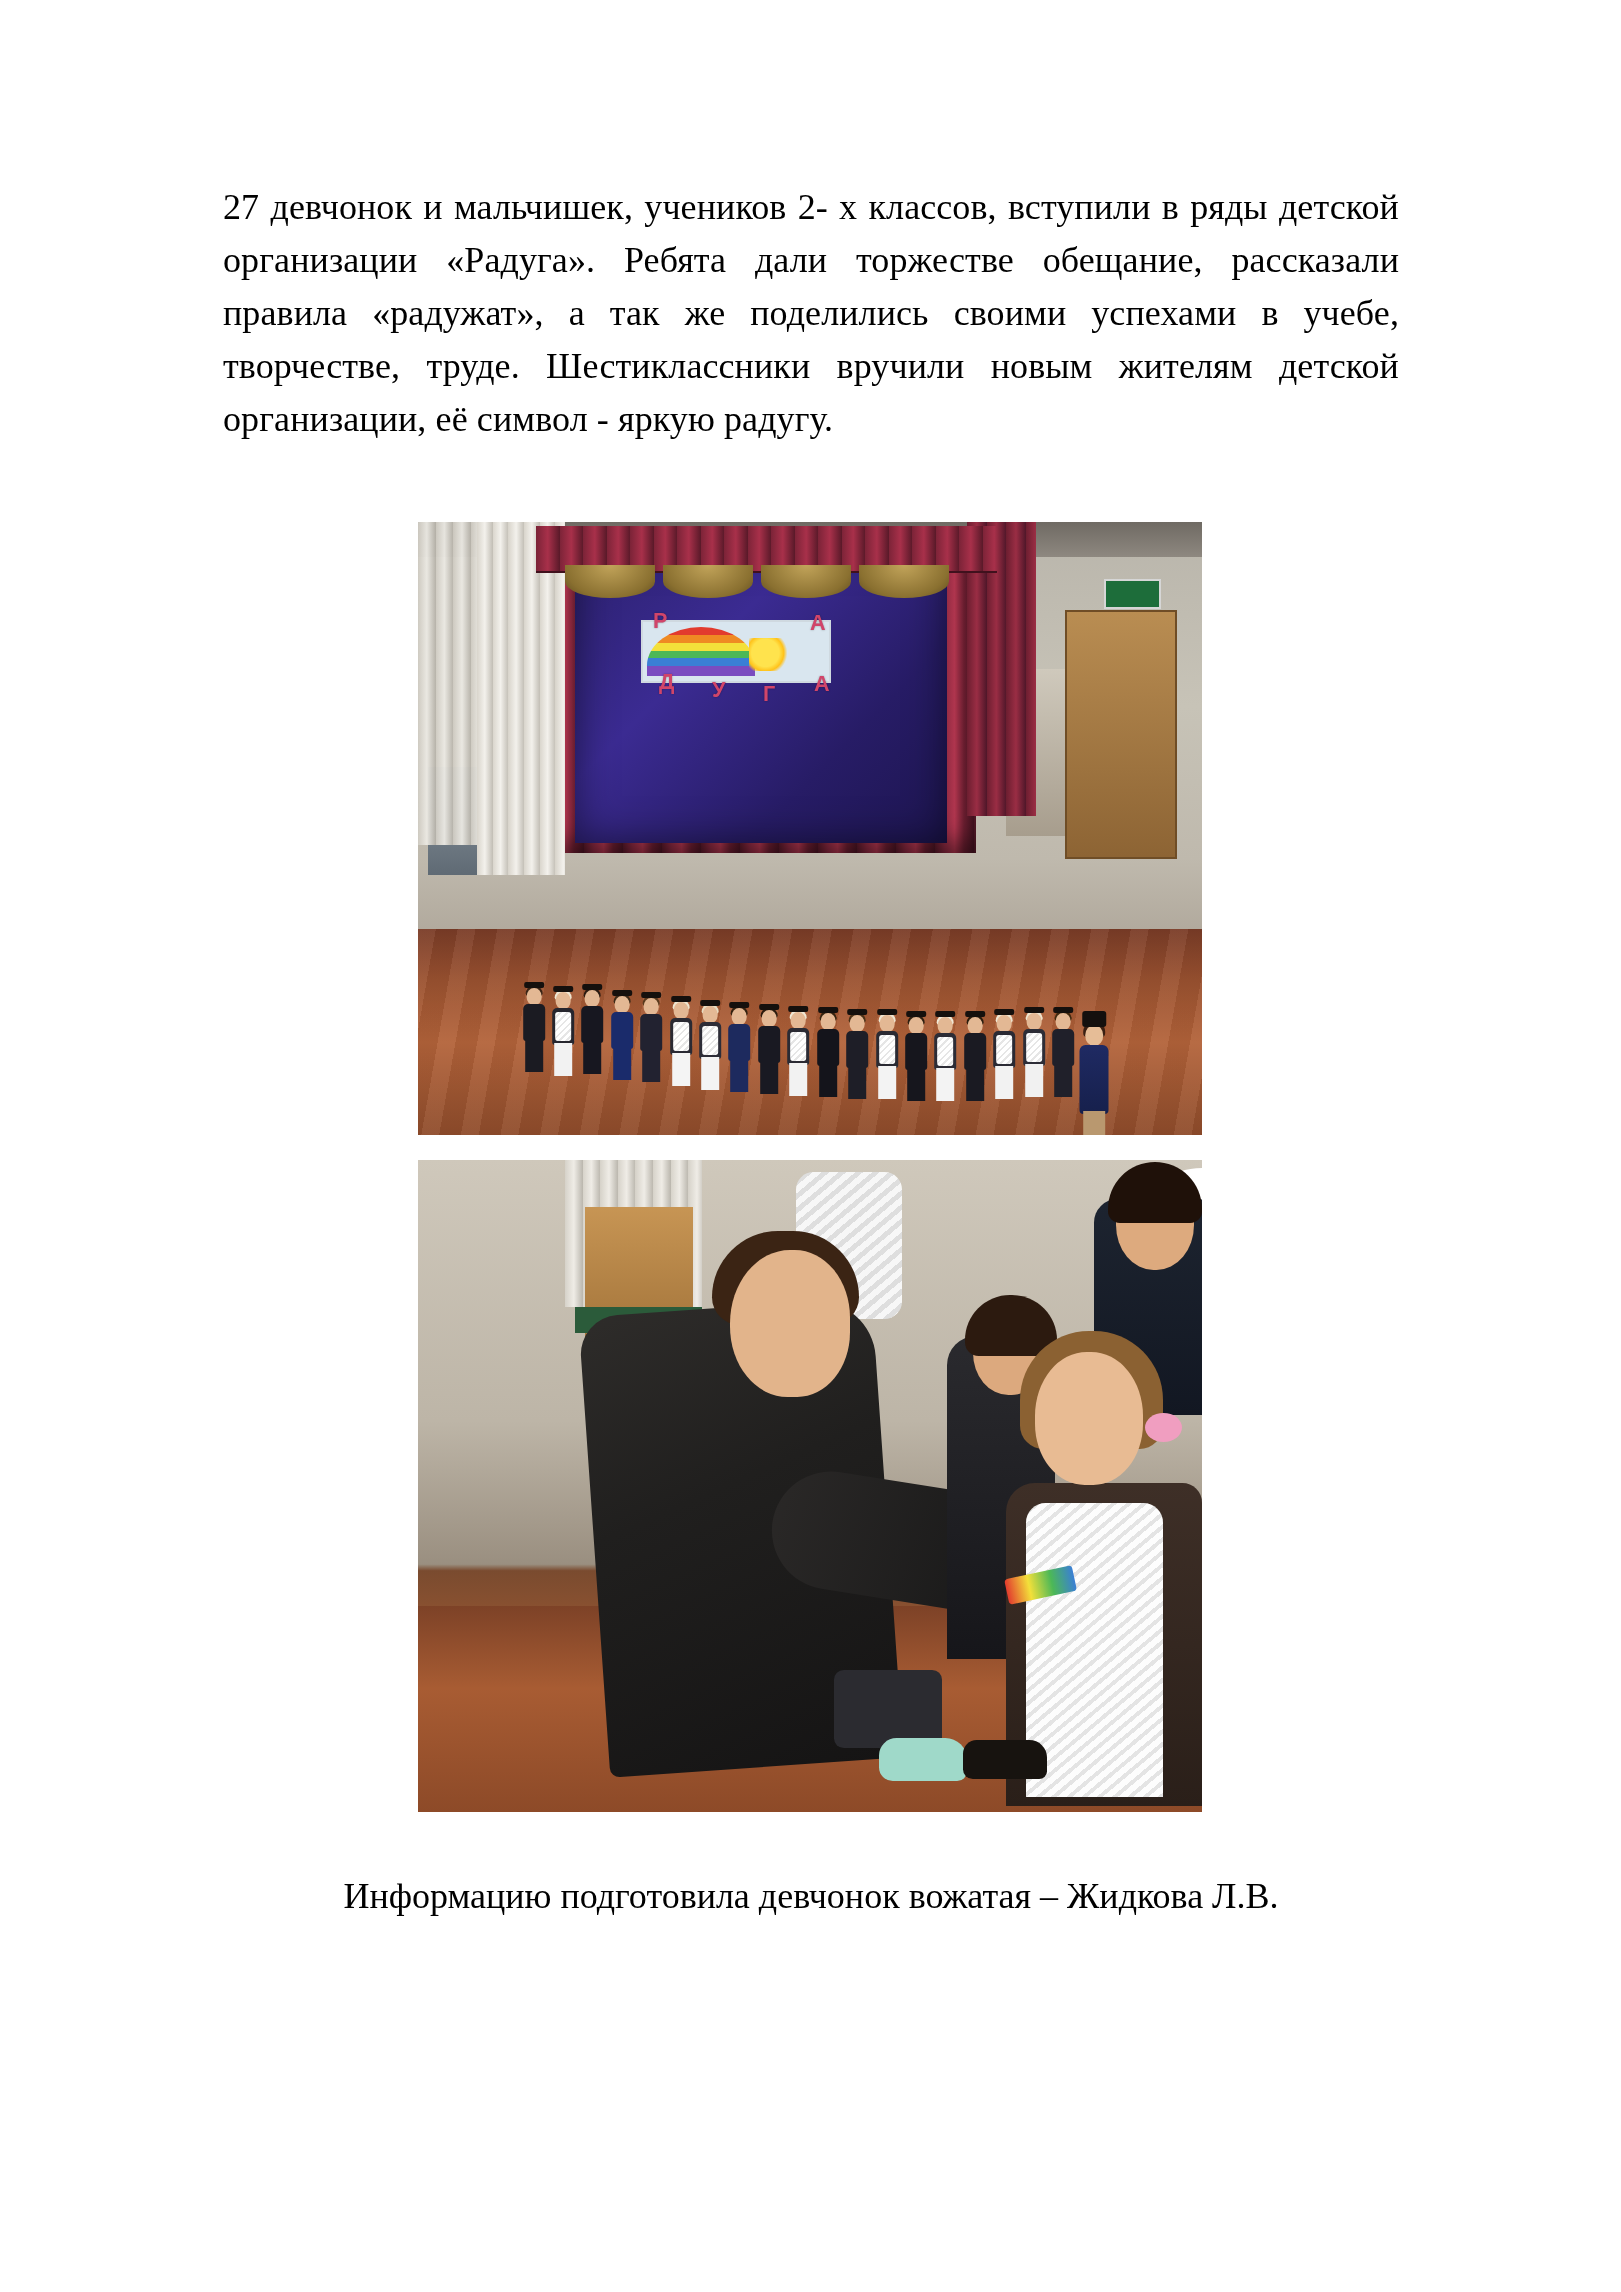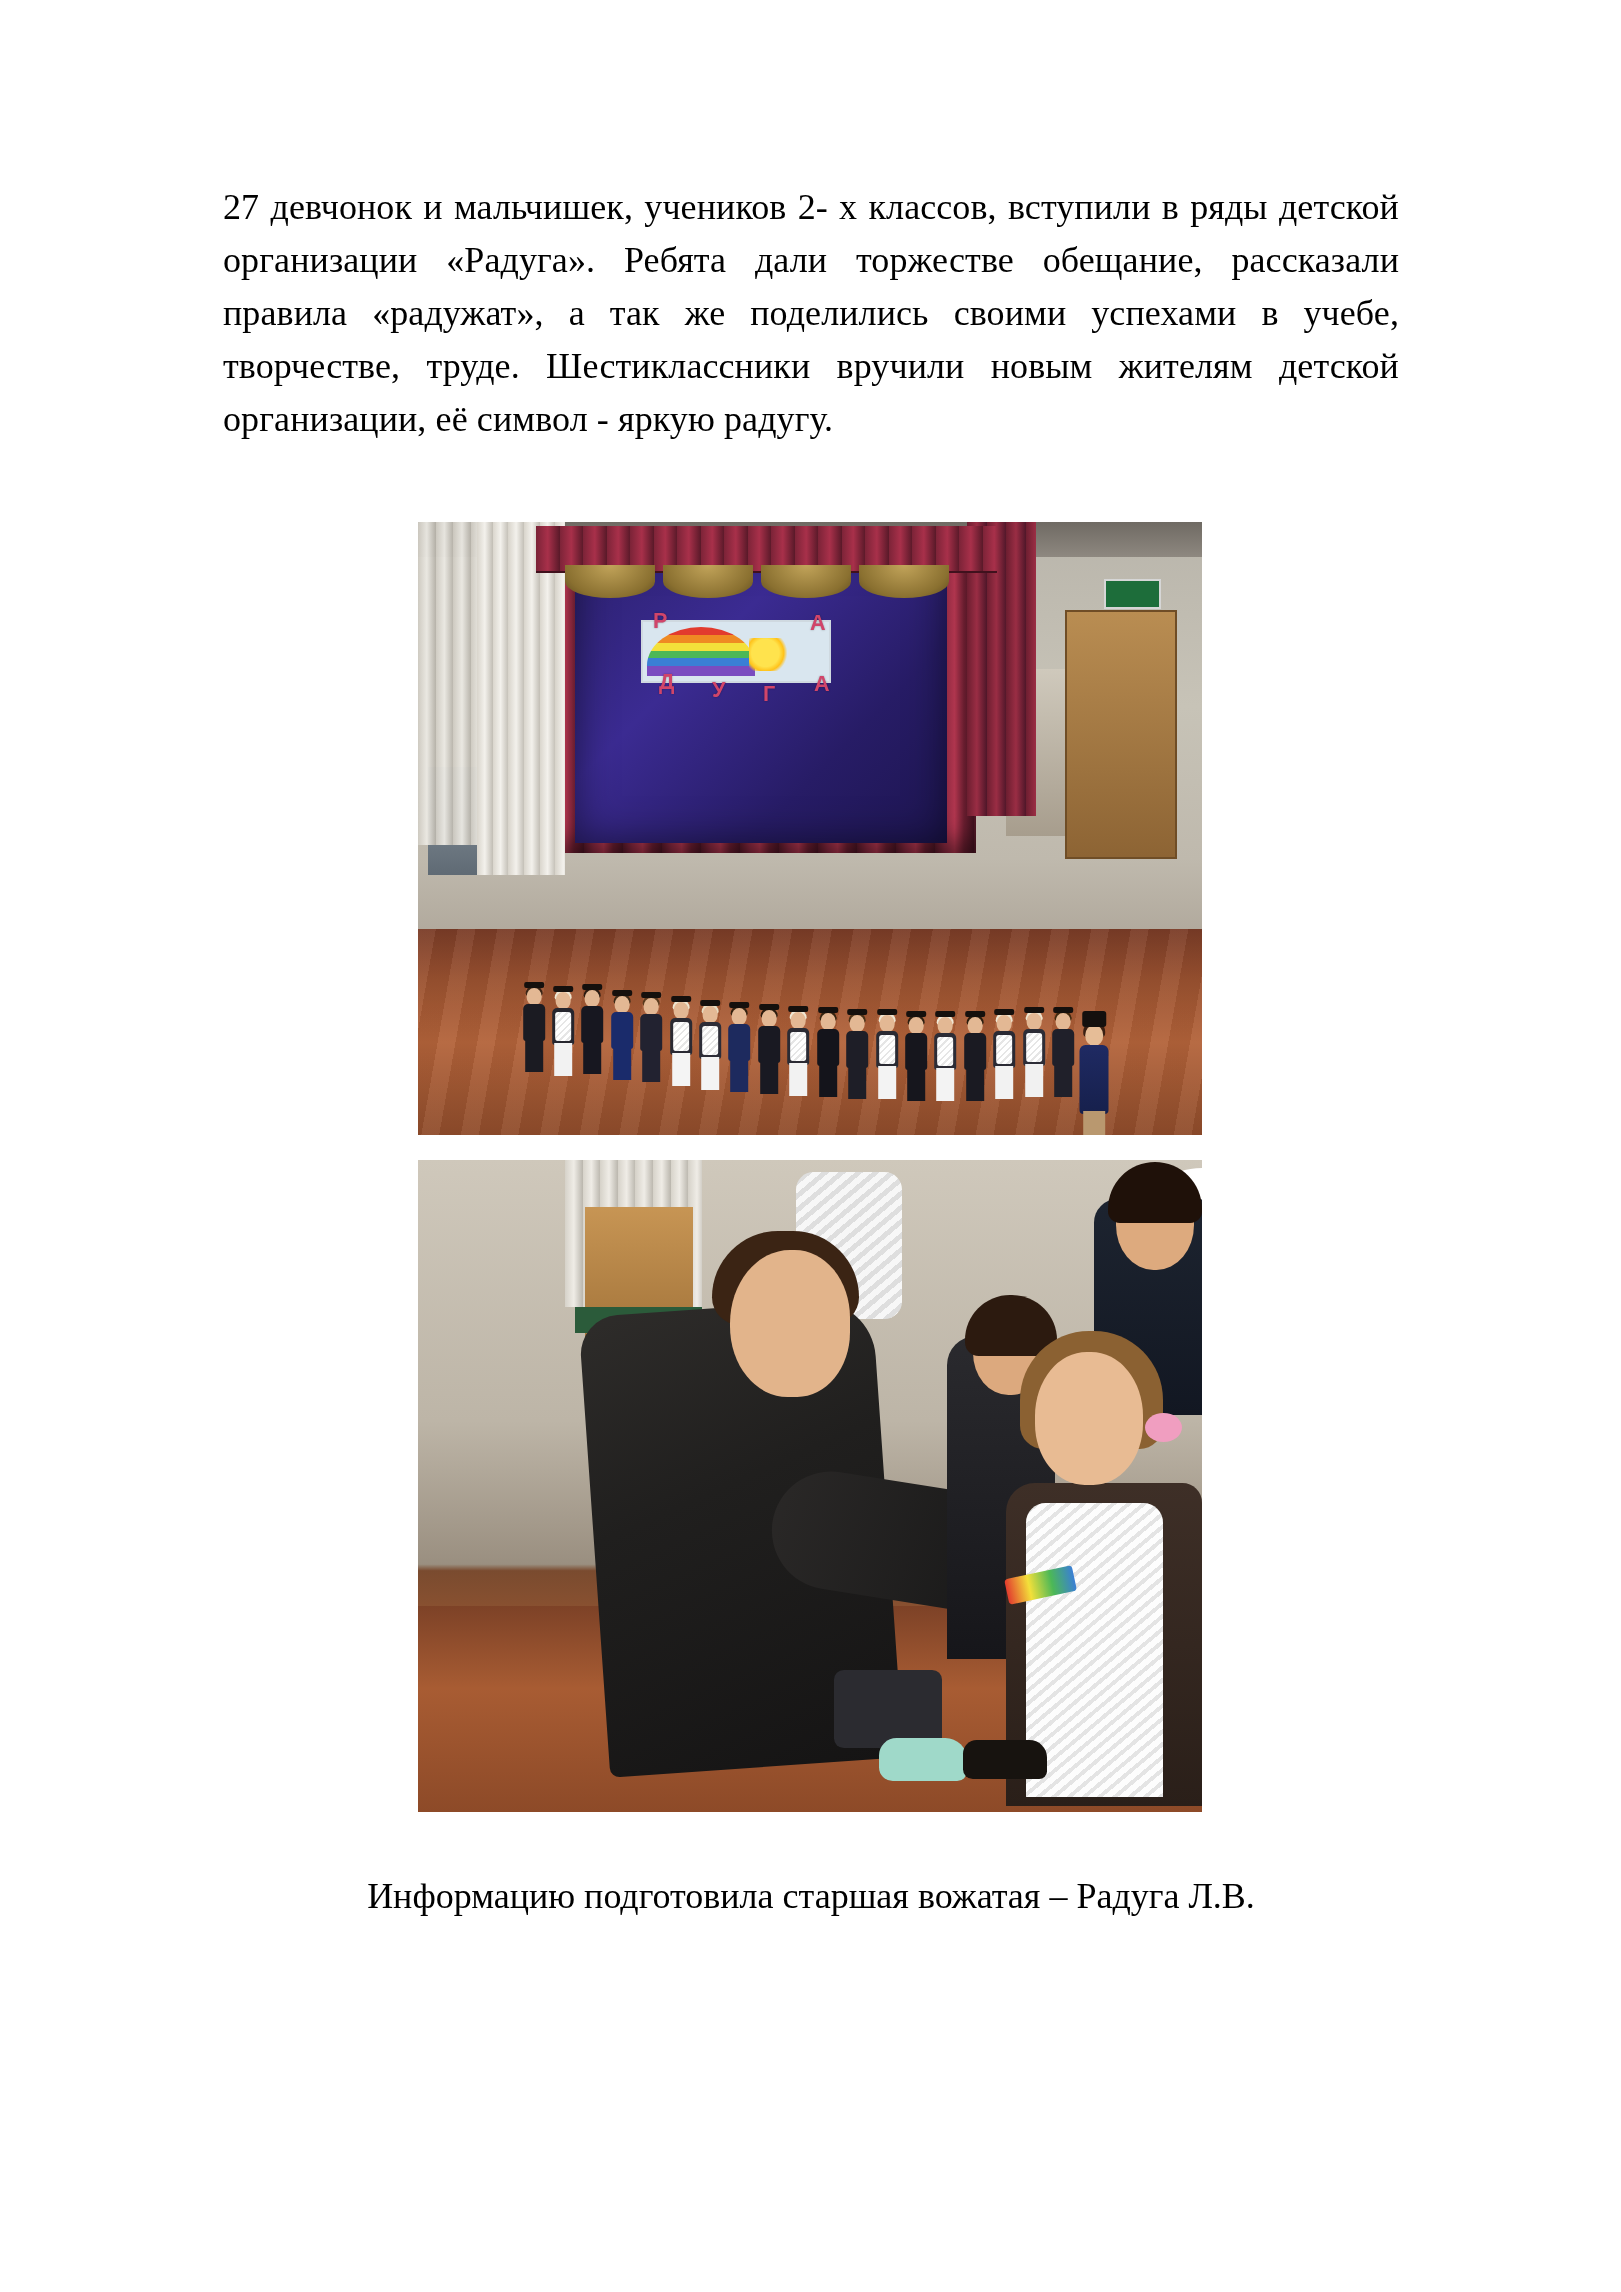--- a/index.html
+++ b/index.html
@@ -535,16 +535,16 @@
     <div class="f2-girl-hair"></div>
     <div class="f2-girl-head"></div>
     <div class="f2-girl-bow"></div>
     <div class="f2-ribbon"></div>
 
     <div class="f2-adidas"></div>
     <div class="f2-sneaker"></div>
     <div class="f2-shoe2"></div>
   </div>
 
-  <p class="caption">Информацию подготовила старшая вожатая – Радуга Л.В.</p>
+  <p class="caption">Информацию подготовила девчонок вожатая – Жидкова Л.В.</p>
 
 </div>
 
 
 </body></html>

